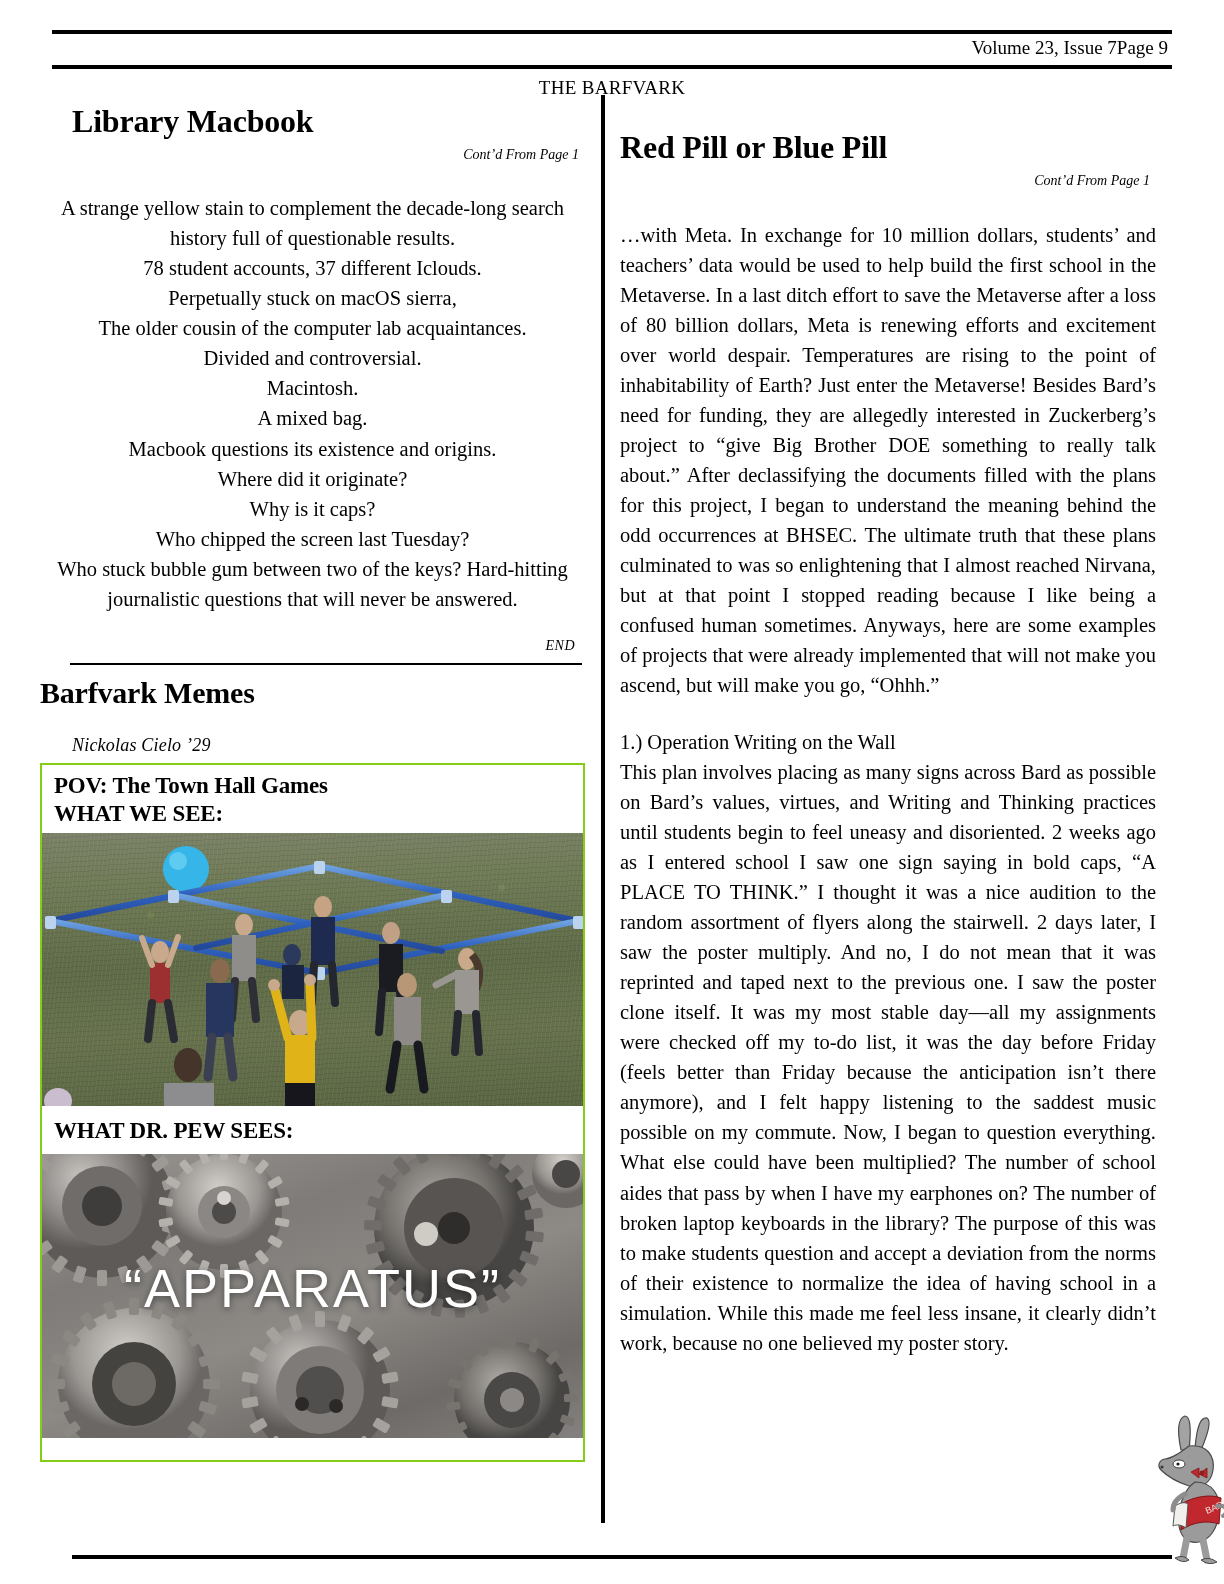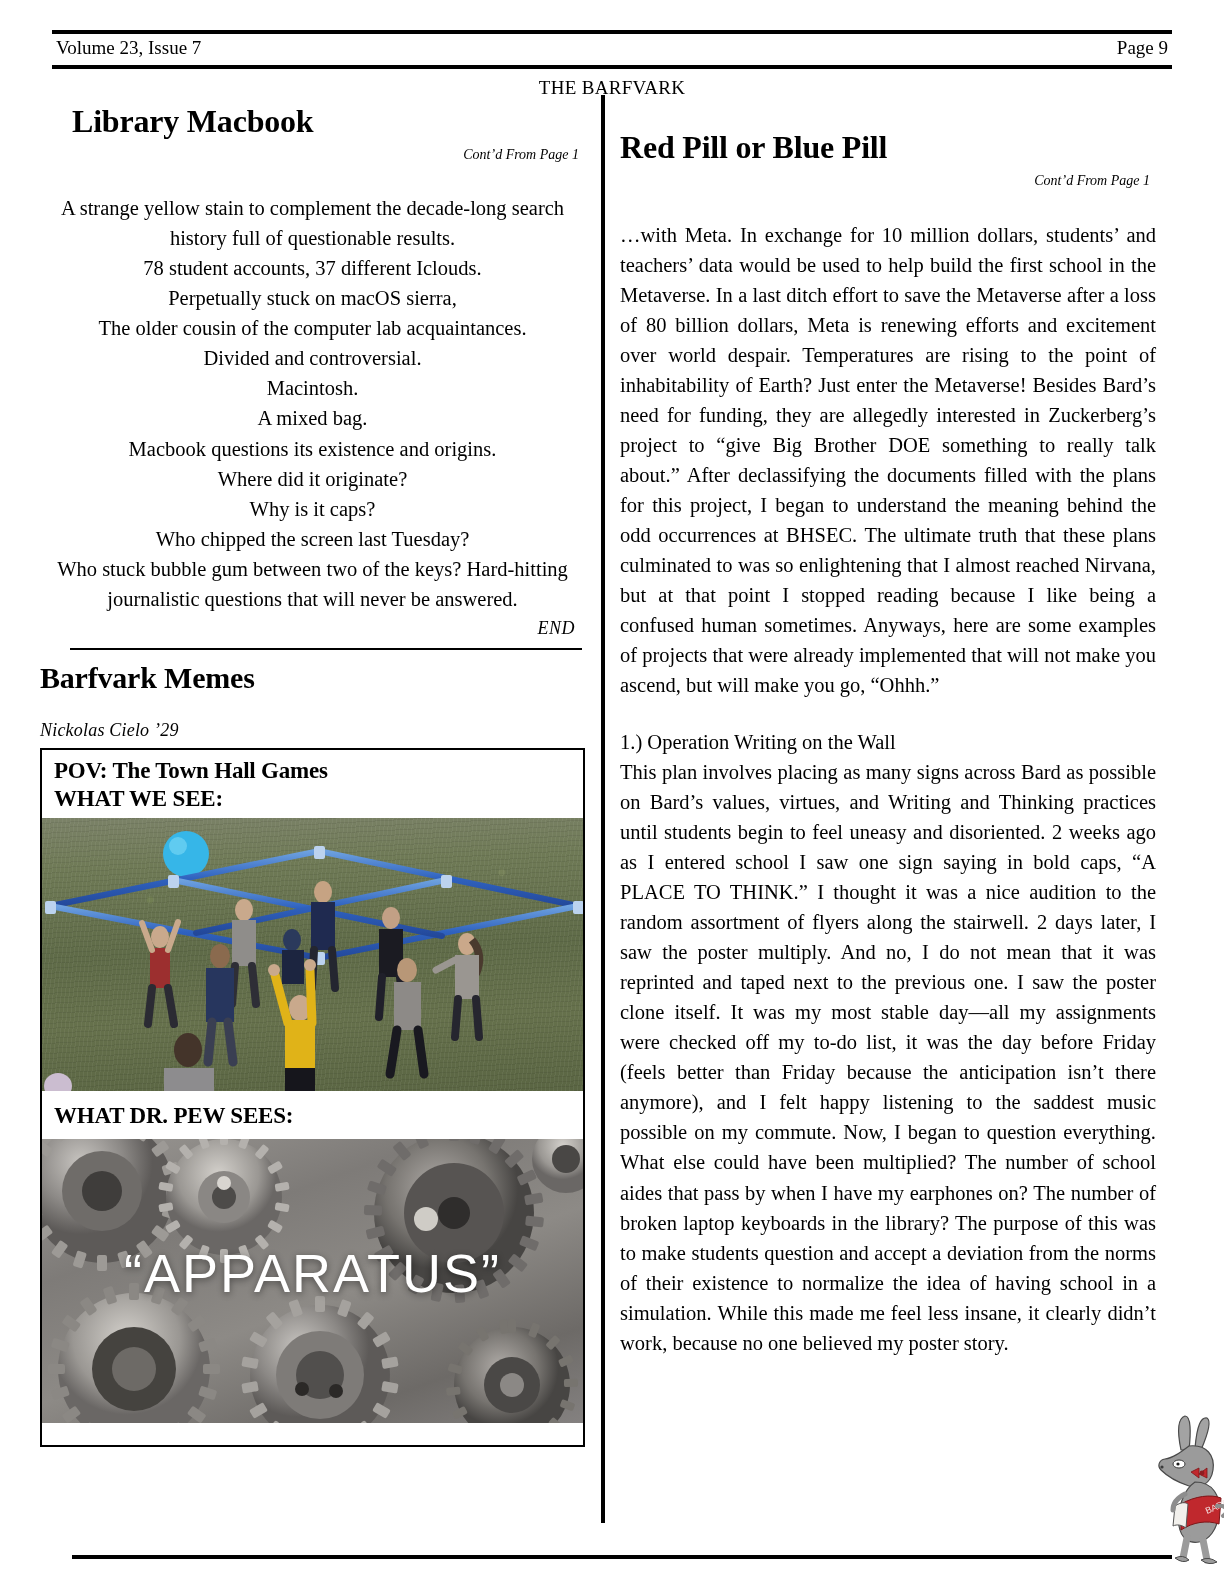--- a/index.html
+++ b/index.html
@@ -30,21 +30,21 @@
   }
   .rule-thick-bottom {
     height: 4px;
     background: #000;
     width: 100%;
     margin-top: 1px;
   }
   .masthead-row {
     display: flex;
     align-items: baseline;
-    justify-content: space-between;
+    justify-content: flex-end;
     padding: 3px 4px 5px 4px;
     font-size: 19px;
   }
   .masthead-center {
     font-size: 19px;
     letter-spacing: 0.3px;
     position: absolute;
     left: 0; right: 0;
     text-align: center;
     pointer-events: none;
@@ -106,23 +106,23 @@
 
   .poem {
     text-align: center;
     font-size: 20.5px;
     line-height: 1.47;
     margin-top: 30px;
   }
 
   .end-mark {
     font-style: italic;
-    font-size: 18px;
+    font-size: 14px;
     text-align: right;
-    margin-top: 4px;
+    margin-top: 24px;
     padding-right: 10px;
     letter-spacing: 0.5px;
   }
 
   .section-rule {
     height: 2px;
     background: #000;
     width: 512px;
     margin: 9px 0 0 30px;
   }
@@ -131,27 +131,28 @@
     font-size: 30px;
     font-weight: bold;
     margin-top: 11px;
     letter-spacing: -0.2px;
   }
   .memes-byline {
     font-style: italic;
     font-size: 18px;
     margin-top: 2px;
     letter-spacing: 0.2px;
+    margin-left: 32px;
   }
 
   
   .meme-box {
     margin-top: 7px;
     width: 545px;
-    border: 2px solid #000000;
+    border: 2px solid #84cc16;
     background: #fff;
     box-sizing: border-box;
     padding-bottom: 22px;
   }
   .meme-caption {
     background: #ffffff;
     padding: 7px 10px 5px 12px;
   }
   .meme-caption .line {
     font-size: 23px;

